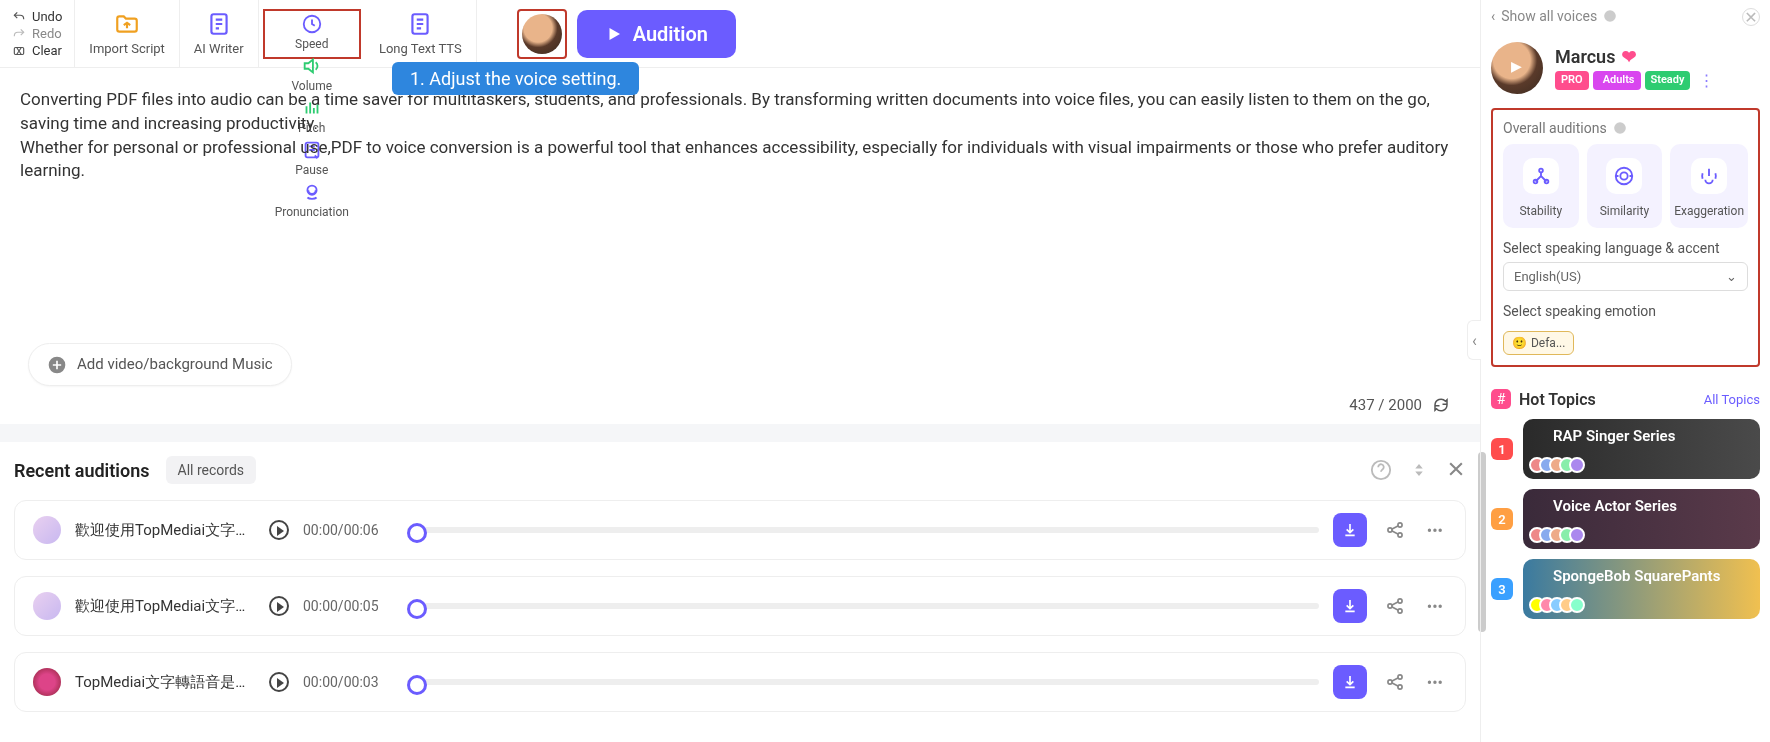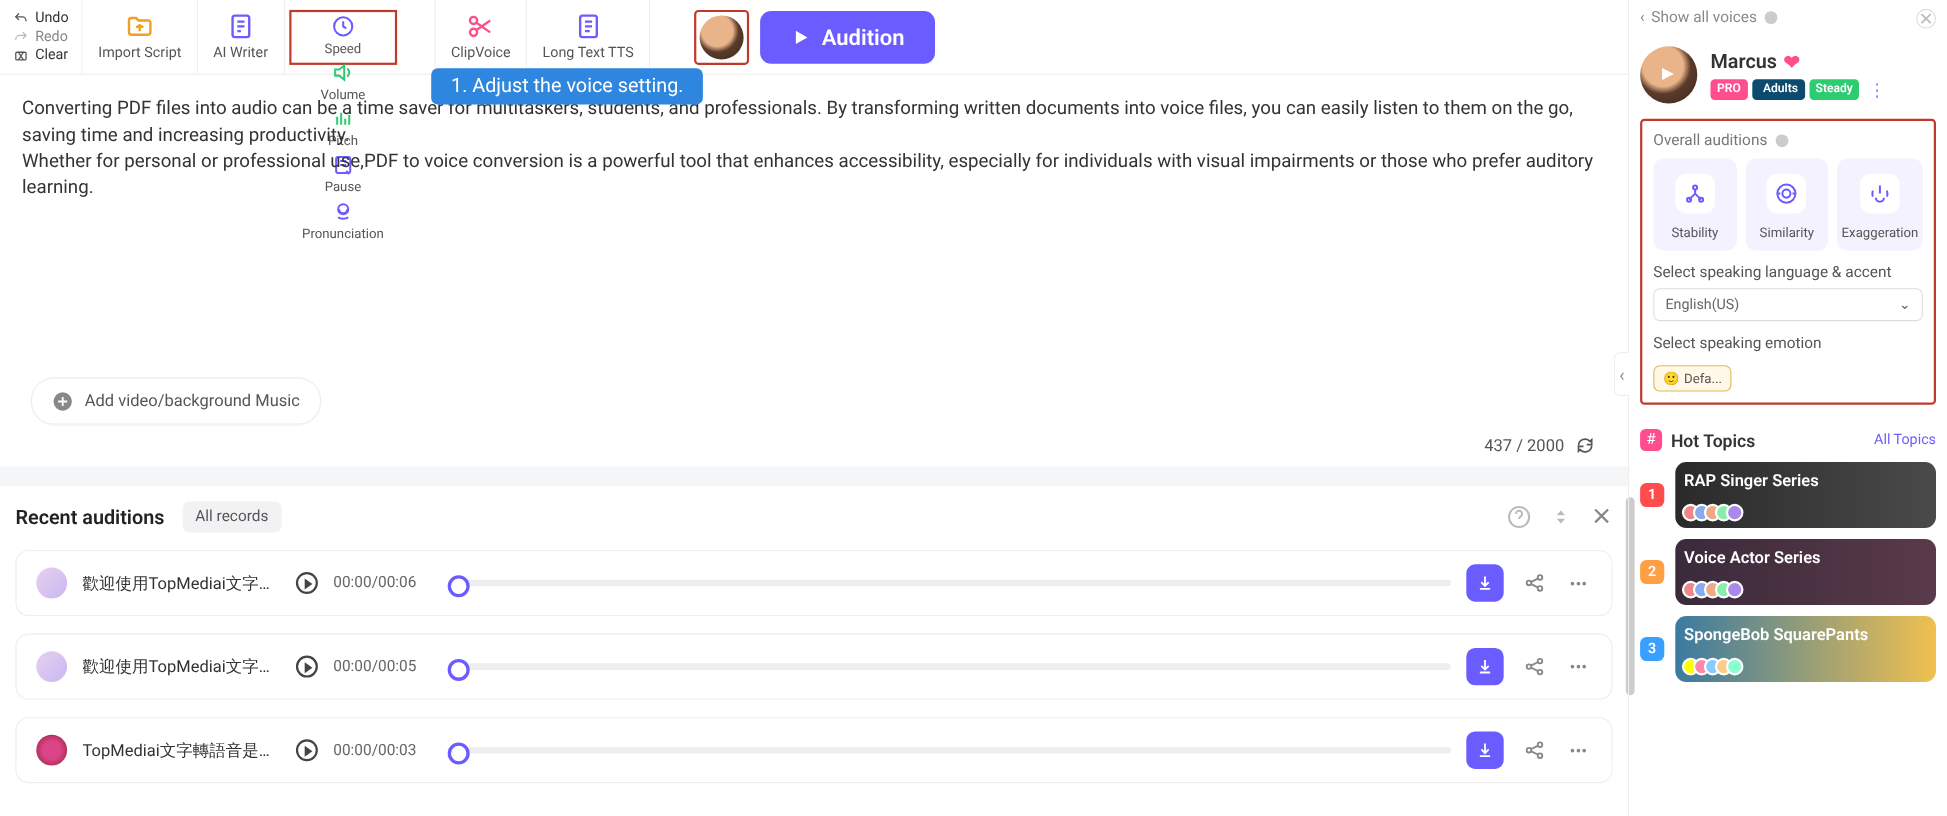--- a/index.html
+++ b/index.html
@@ -44,39 +44,39 @@
   .icon-btn { color:#888; cursor:pointer; padding:4px;}
   .sidebar { width:290px; border-left:1px solid #eee; padding:8px 10px; display:flex; flex-direction:column; position:relative;}
   .sidebar-top { display:flex; align-items:center; gap:6px; color:#888; font-size:14px; cursor:pointer;}
   .close-x { position:absolute; right:10px; top:8px; color:#bbb; cursor:pointer; font-size:16px; border:1px solid #ddd; border-radius:50%; width:18px; height:18px; display:flex; align-items:center; justify-content:center;}
   .voice-card { display:flex; align-items:center; gap:12px; margin:18px 0 8px 0;}
   .voice-card .av { width:52px; height:52px; border-radius:50%; background:radial-gradient(circle at 40% 35%,#e9b48a 0 40%,#5a3a2a 55%,#3a2a20 100%); position:relative;}
   .voice-card .av::after { content:"▶"; color:#fff; position:absolute; left:20px; top:16px; font-size:14px;}
   .voice-name { font-size:18px; font-weight:600; color:#333; display:flex; align-items:center; gap:6px;}
   .badges { display:flex; gap:4px; margin-top:4px;}
   .badge { font-size:11px; color:#fff; padding:2px 6px; border-radius:4px; font-weight:600;}
-  .badge.pro { background:#ff4d8d;} .badge.ad { background:#0c4a6e;padding-left:10px;} .badge.st { background:#2ecc71;}
+  .badge.pro { background:#ff4d8d;} .badge.ad { background:#d946ef;padding-left:10px;} .badge.st { background:#2ecc71;}
   .more-dots { color:#8b7cff; cursor:pointer; font-size:16px; padding:0 4px;}
   .settings-box { border:2px solid #c0392b; border-radius:4px; padding:10px; margin-top:6px;}
   .settings-title { font-size:14px; color:#777; display:flex; align-items:center; gap:6px; margin-bottom:8px;}
   .setting-grid { display:flex; gap:8px;}
   .setting-card { flex:1; background:#f4f2ff; border-radius:10px; display:flex; flex-direction:column; align-items:center; padding:14px 4px 10px; cursor:pointer;}
   .setting-card .ic { width:36px; height:36px; background:#fff; border-radius:10px; display:flex; align-items:center; justify-content:center; color:#6b5cff; margin-bottom:10px;}
   .setting-card .lbl { font-size:12px; color:#555;}
   .sel-label { font-size:14px; color:#555; margin:12px 0 6px;}
   .select { border:1px solid #ddd; border-radius:6px; padding:6px 10px; font-size:13px; color:#666; display:flex; justify-content:space-between; align-items:center; cursor:pointer;}
   .emotion { display:inline-flex; align-items:center; gap:4px; border:1px solid #e0b85a; background:#fff8e6; border-radius:6px; padding:4px 8px; font-size:12px; color:#555; margin-top:6px; cursor:pointer;}
   .hot-head { display:flex; align-items:center; gap:8px; margin:22px 0 10px;}
   .hash { background:#ff4d8d; color:#fff; width:20px; height:20px; border-radius:5px; display:flex; align-items:center; justify-content:center; font-size:14px;}
   .hot-title { font-size:16px; font-weight:600; color:#333;}
   .all-topics { color:#6b5cff; font-size:13px; margin-left:auto; cursor:pointer;}
   .topic { display:flex; align-items:center; gap:10px; margin-bottom:10px;}
   .rank { width:22px; height:22px; border-radius:6px; color:#fff; font-size:13px; display:flex; align-items:center; justify-content:center; font-weight:600;}
   .rank.r1{background:#ff4d4d;} .rank.r2{background:#ff9f43;} .rank.r3{background:#3aa0ff;}
-  .topic-card { flex:1; height:60px; border-radius:10px; padding:8px 8px; color:#fff; font-weight:600; font-size:15px; position:relative; overflow:hidden;}
+  .topic-card { flex:1; height:60px; border-radius:10px; padding:8px 30px; color:#fff; font-weight:600; font-size:15px; position:relative; overflow:hidden;}
   .topic-card .mini-av { position:absolute; bottom:6px; left:12px; display:flex;}
   .mini-av span { width:16px; height:16px; border-radius:50%; border:2px solid #fff; margin-left:-6px;}
   .tc1{background:linear-gradient(90deg,#2a2a2a,#4a4a4a);} 
   .tc2{background:linear-gradient(90deg,#3a2a3a,#5a3a4a);} 
   .tc3{background:linear-gradient(90deg,#3a7aa0,#f0c050);}
   .collapse-tab { position:absolute; left:-14px; top:320px; width:14px; height:40px; background:#fff; border:1px solid #eee; border-right:none; border-radius:6px 0 0 6px; display:flex; align-items:center; justify-content:center; color:#888; cursor:pointer;}
   .scroll-thumb { position:absolute; right:2px; top:380px; width:8px; height:180px; background:#ccc; border-radius:4px;}
   svg { display:block; }
 </style>
 </head>
@@ -158,28 +158,20 @@
       <div class="vs-btn">
         <svg width="22" height="22" viewBox="0 0 24 24" fill="none" stroke="#6b5cff" stroke-width="2">
             <circle cx="12" cy="10" r="5"></circle>
             <path d="M8 10a4 4 0 008 0"></path>
             <path d="M7 18c2 2 8 2 10 0"></path>
           </svg>
         <span class="label">Pronunciation</span>
       </div>
     </div>
 
-    <div class="toolbar-btn" style="border-left:1px solid #eee; margin-left:30px;">
-      <svg class="icon-lg" viewBox="0 0 24 24" fill="none" stroke="#ff4d8d" stroke-width="2">
-          <circle cx="6" cy="7" r="3"></circle>
-          <circle cx="6" cy="17" r="3"></circle>
-          <path d="M8.5 9L20 17M8.5 15L20 7"></path>
-        </svg>
-      <span class="label">ClipVoice</span>
-    </div>
     <div class="toolbar-btn">
       <svg class="icon-lg" viewBox="0 0 24 24" fill="none" stroke="#6b5cff" stroke-width="2">
           <rect x="5" y="3" width="14" height="18" rx="2"></rect>
           <path d="M9 8h6M9 12h6M9 16h4"></path>
         </svg>
       <span class="label">Long Text TTS</span>
     </div>
 
     <div class="avatar-box">
       <div class="avatar-circle"></div>

